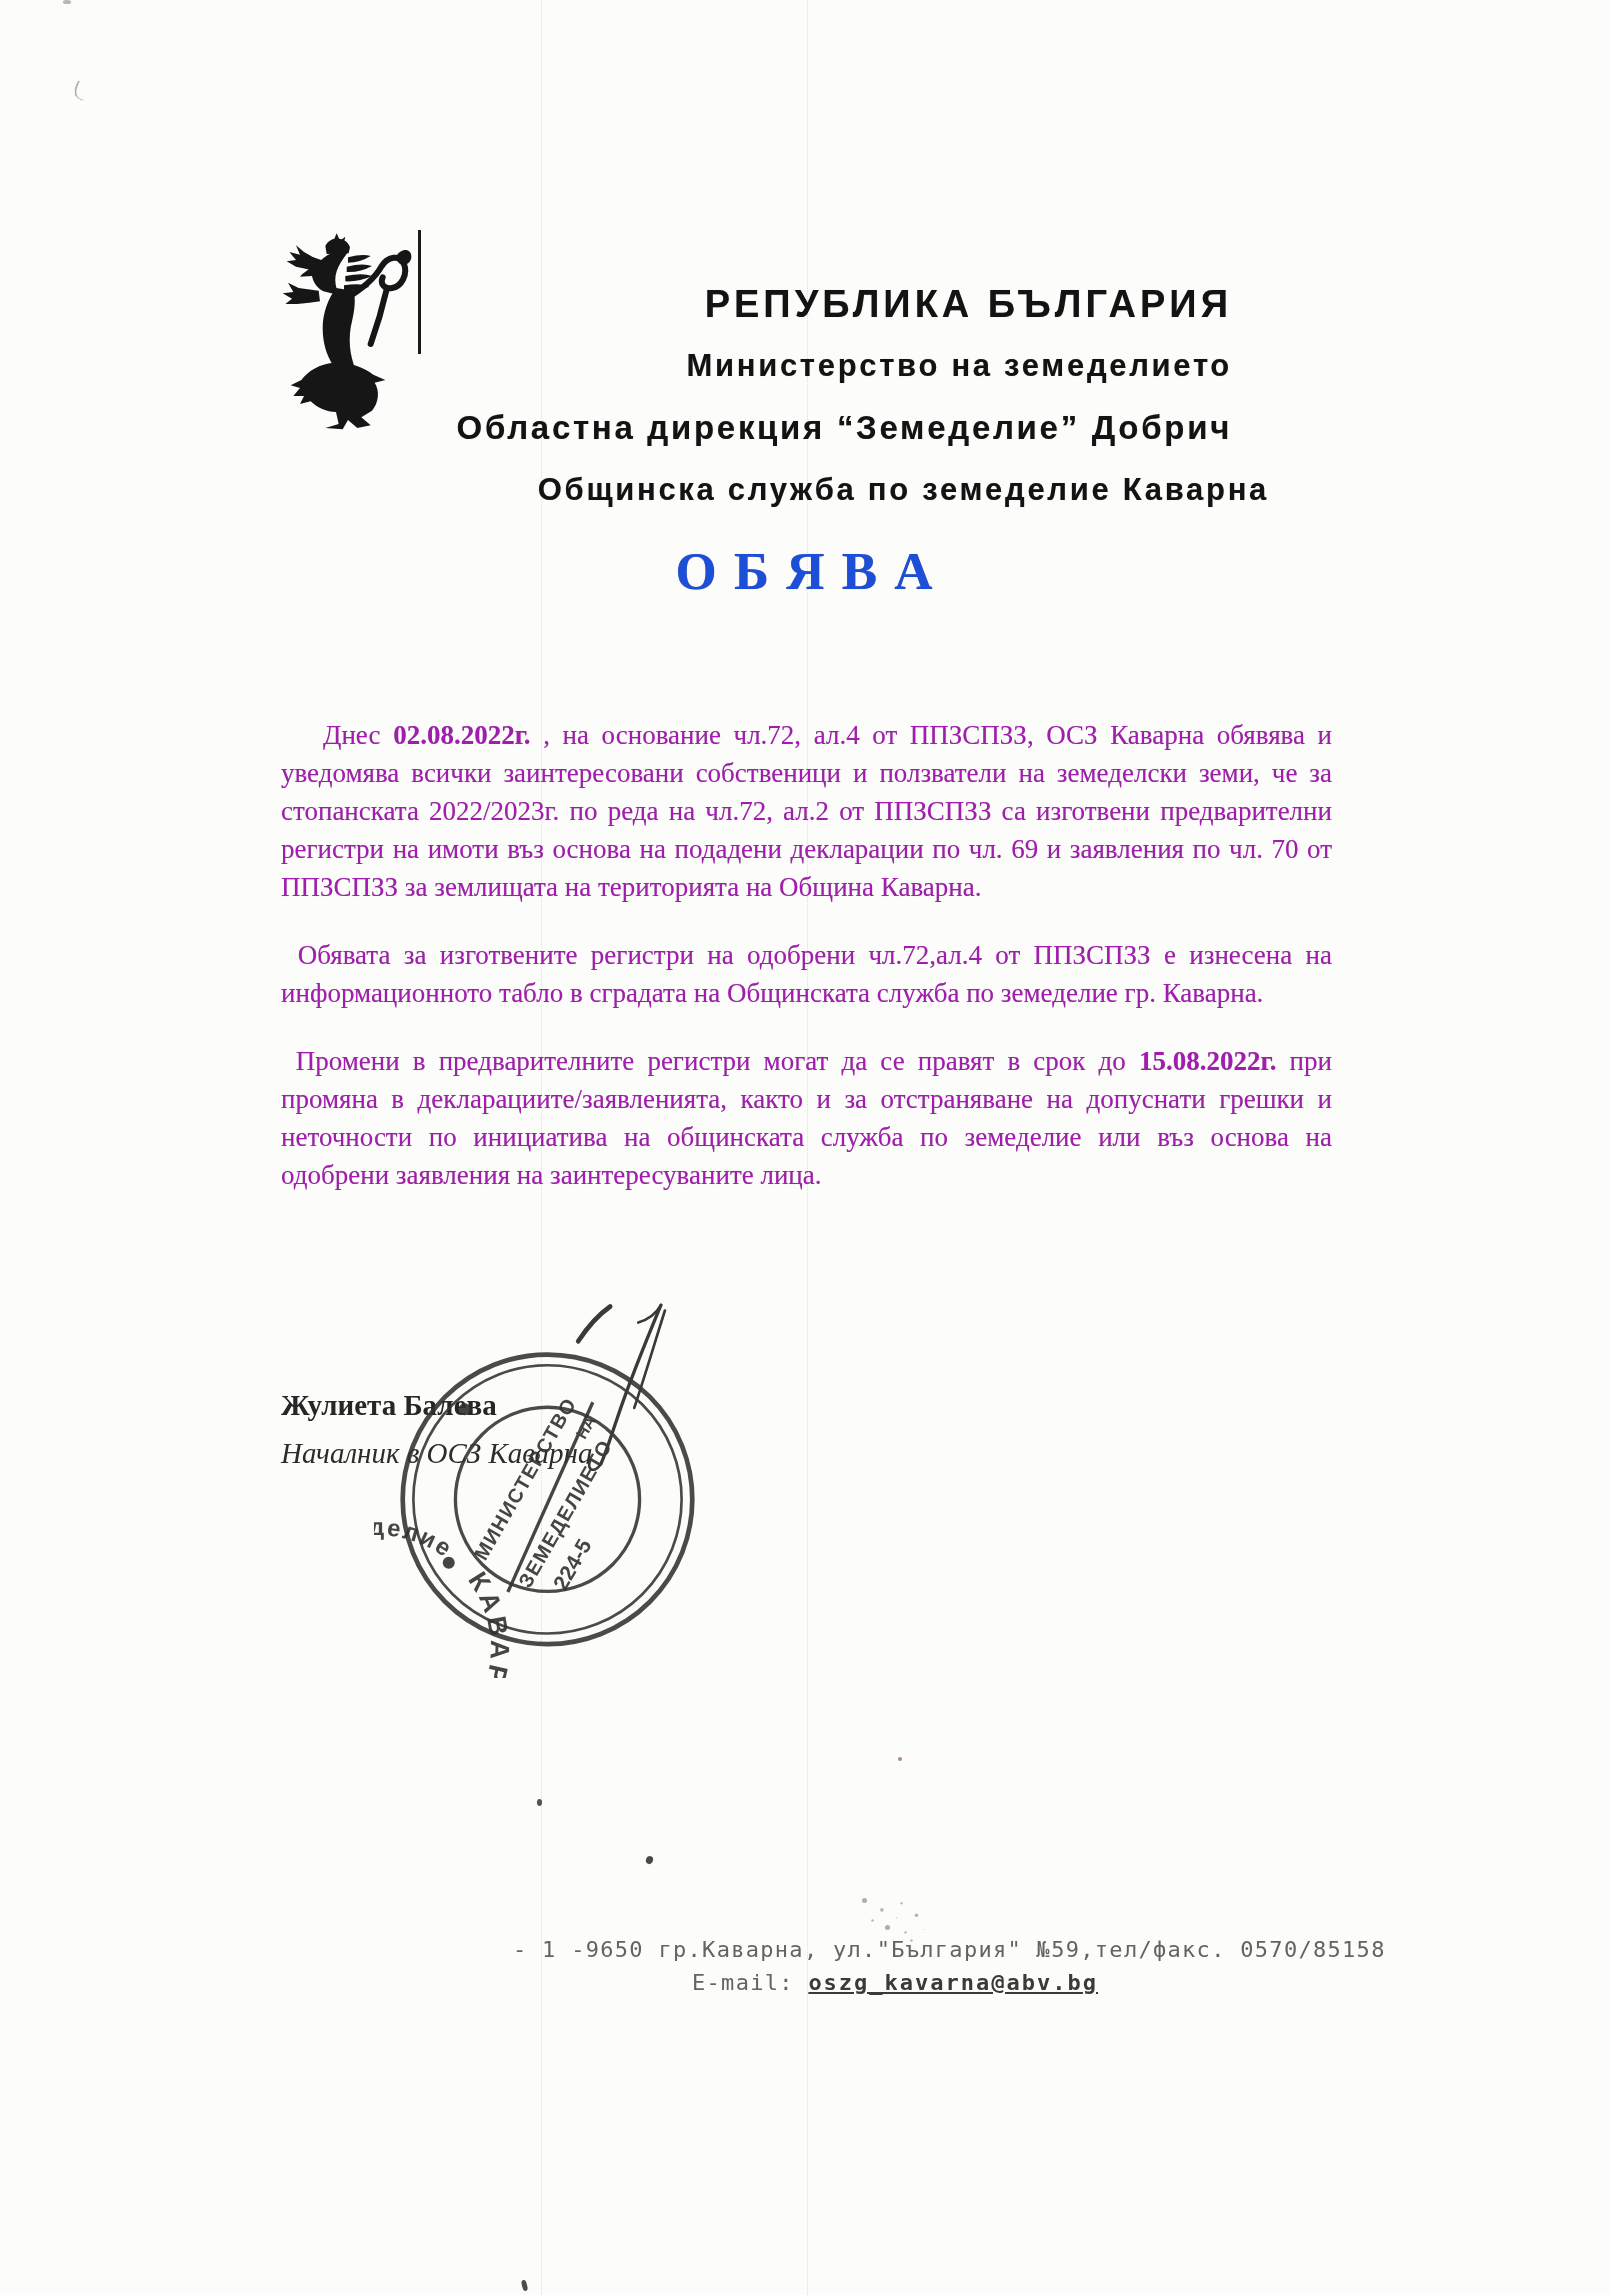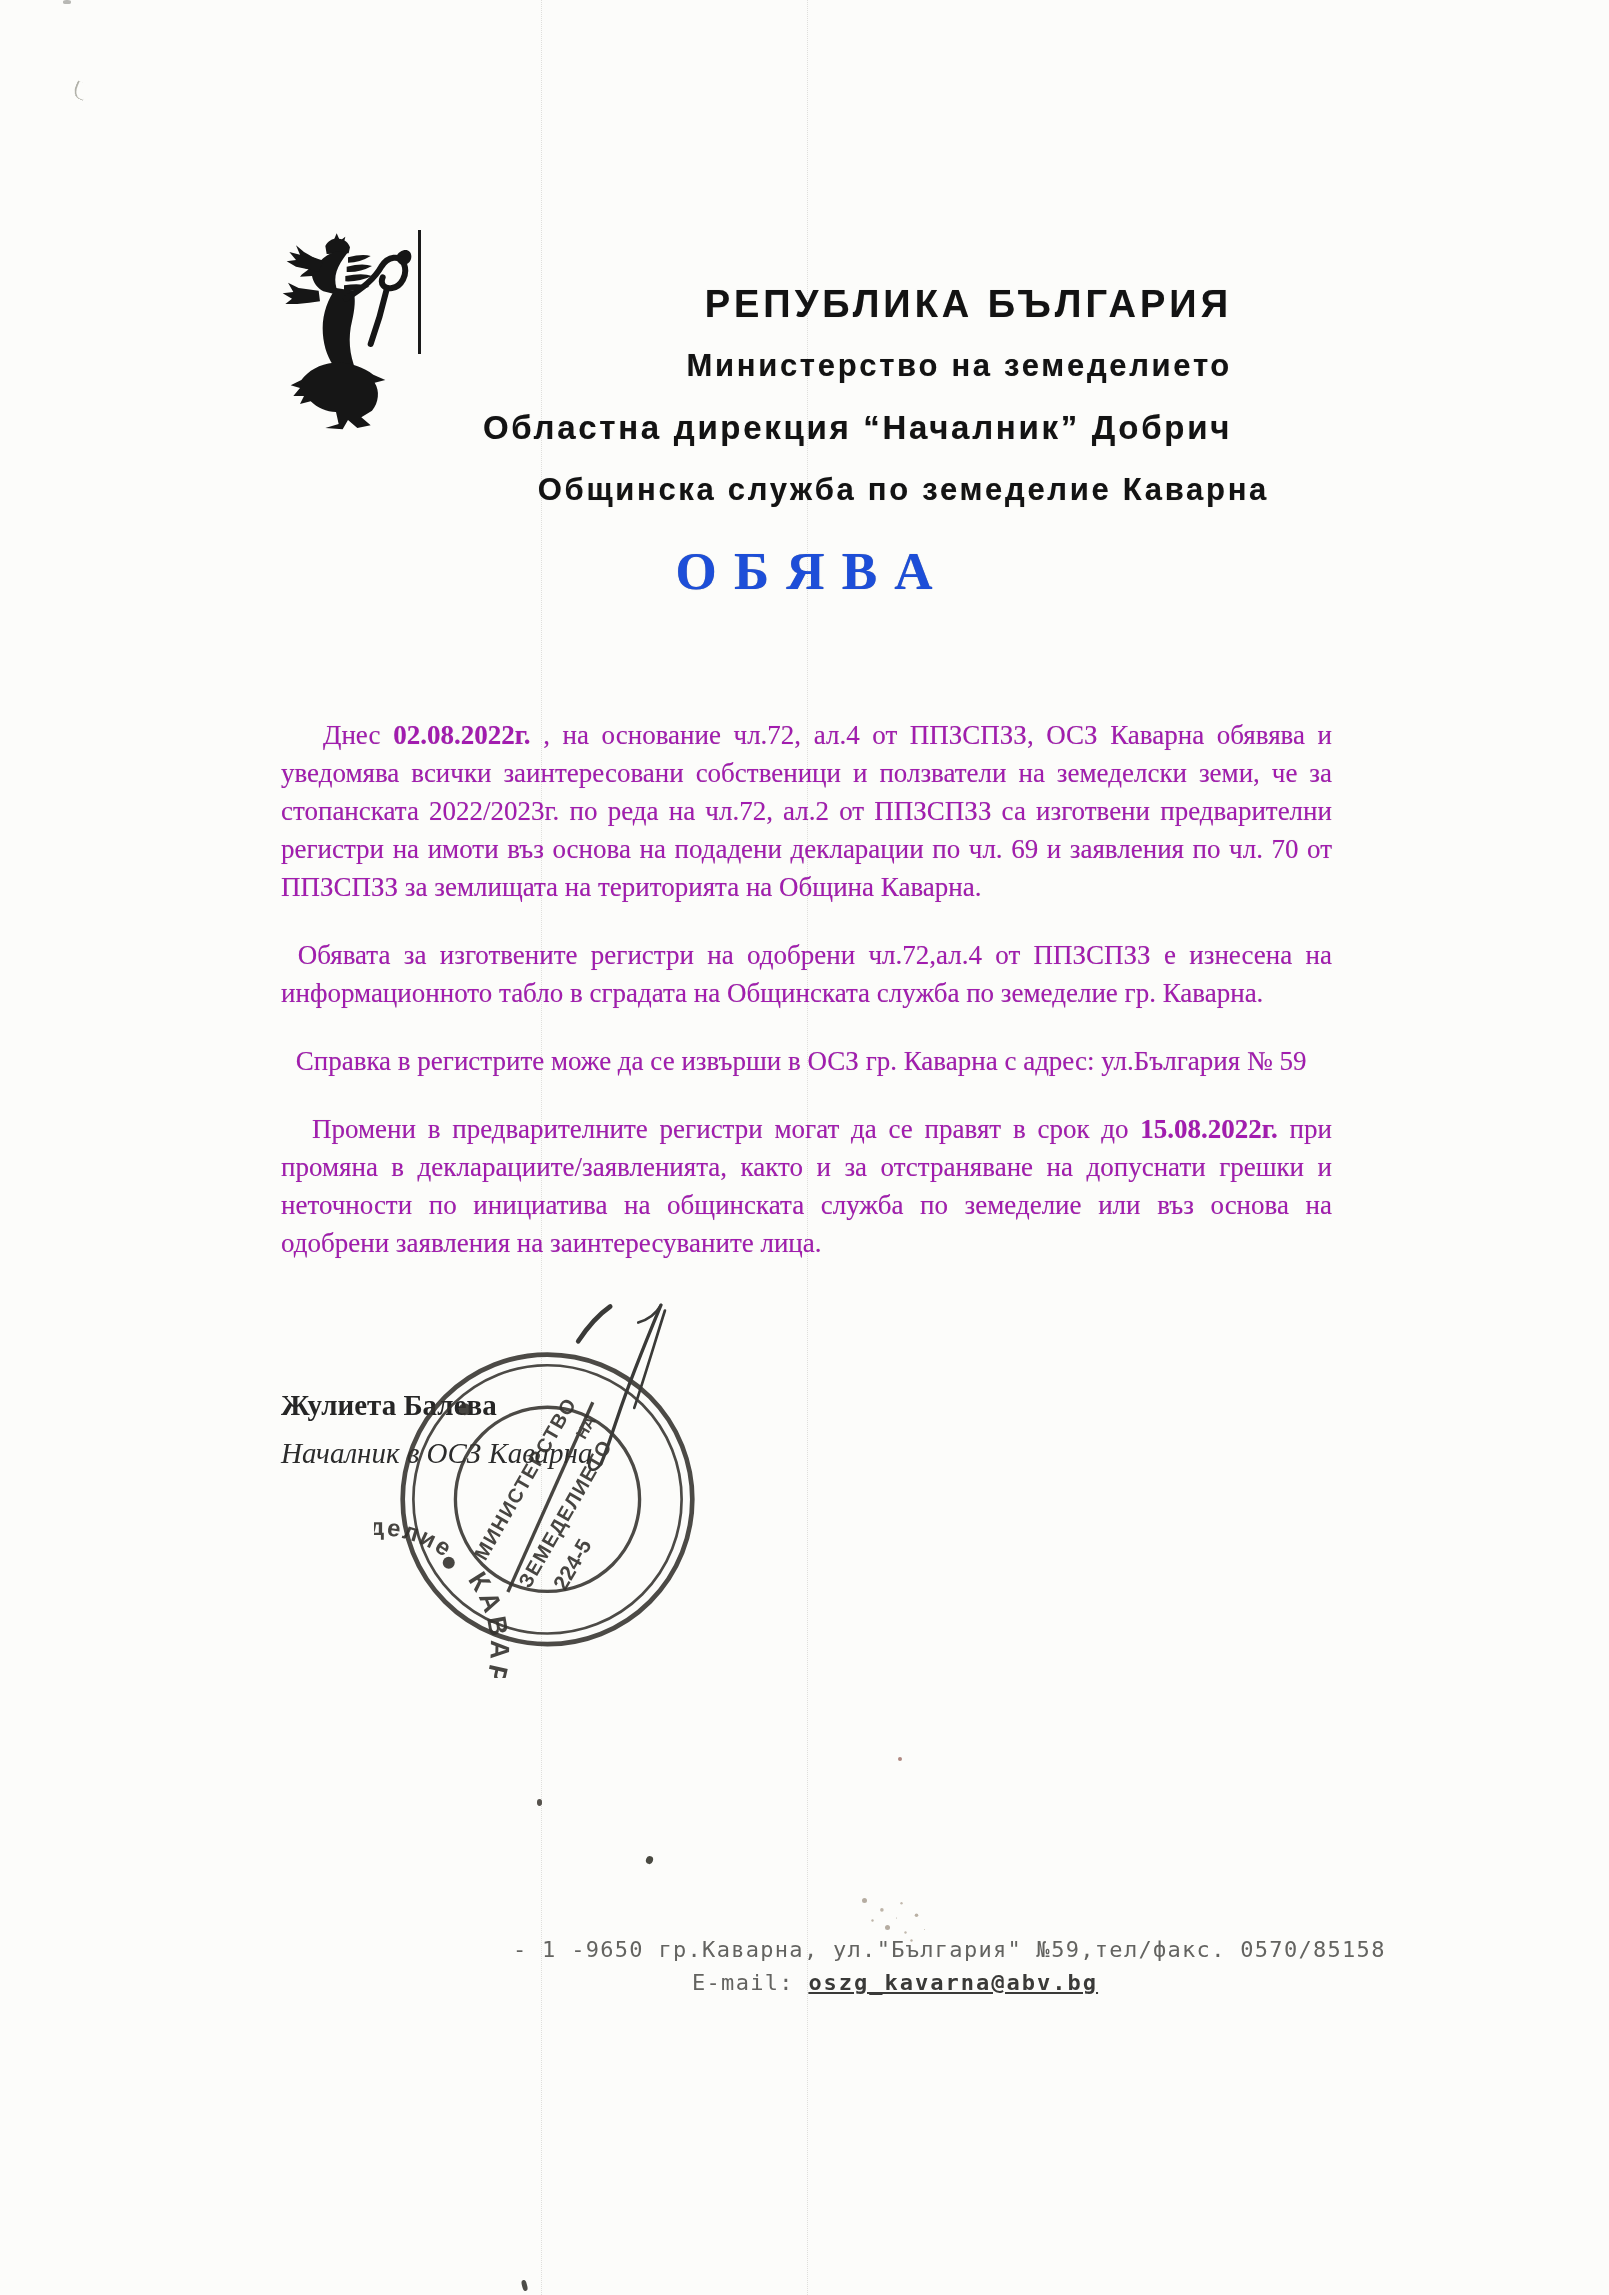--- a/index.html
+++ b/index.html
@@ -92,29 +92,28 @@
       <path d="M96,196 C76,198 58,208 48,222 L32,230 L46,234 L36,246 L52,246 L46,258 L62,254 C72,264 86,270 100,270 L104,288 L84,294 L110,296 L118,282 L132,294 L152,290 L138,278 L154,268 C164,256 166,238 158,226 L174,222 L156,214 C140,202 118,194 96,196 z"></path>
     </g>
     <g fill="none" stroke="#161616" stroke-width="9" stroke-linecap="round">
       <path d="M115,100 C140,85 158,70 168,52 C178,36 196,34 202,48 C208,64 198,82 184,84 C172,86 166,78 170,68"></path>
       <path d="M176,86 C170,112 162,140 152,168"></path>
     </g>
   </svg>
   <div class="hdr-bar"></div>
   <div class="hdr h1">РЕПУБЛИКА БЪЛГАРИЯ</div>
   <div class="hdr h2">Министерство на земеделието</div>
-  <div class="hdr h3">Областна дирекция “Началник” Добрич</div>
+  <div class="hdr h3">Областна дирекция “Земеделие” Добрич</div>
   <div class="hdr h4">Общинска служба по земеделие Каварна</div>
 
   <div class="doc-title">О Б Я В А</div>
 
   <div class="body-text" id="paragraphs">
       <p><span>Днес </span><b>02.08.2022г.</b><span> , на основание чл.72, ал.4 от ППЗСПЗЗ, ОСЗ Каварна обявява и уведомява всички заинтересовани собственици и ползватели на земеделски земи, че за стопанската 2022/2023г. по реда на чл.72, ал.2 от ППЗСПЗЗ са изготвени предварителни регистри на имоти въз основа на подадени декларации по чл. 69 и заявления по чл. 70 от ППЗСПЗЗ за землищата на територията на Община Каварна.</span></p>
       <p><span>Обявата за изготвените регистри на одобрени чл.72,ал.4 от ППЗСПЗЗ е изнесена на информационното табло в сградата на Общинската служба по земеделие гр. Каварна.</span></p>
-      <p><span>Справка в регистрите може да се извърши в ОСЗ гр. Каварна с адрес: ул.България № 59</span></p>
       <p><span>Промени в предварителните регистри могат да се правят в срок до </span><b>15.08.2022г.</b><span> при промяна в декларациите/заявленията, както и за отстраняване на допуснати грешки и неточности по инициатива на общинската служба по земеделие или въз основа на одобрени заявления на заинтересуваните лица.</span></p>
     </div>
 
   <div class="sig-name">Жулиета Балева</div>
   <div class="sig-role">Началник в ОСЗ Каварна</div>
 
   <svg class="stamp-svg" viewBox="0 0 520 580" aria-hidden="true">
     <defs>
       <path id="ringPath" d="M125,416.5 A170,170 0 1 1 124.9,416.4"></path>
     </defs>

